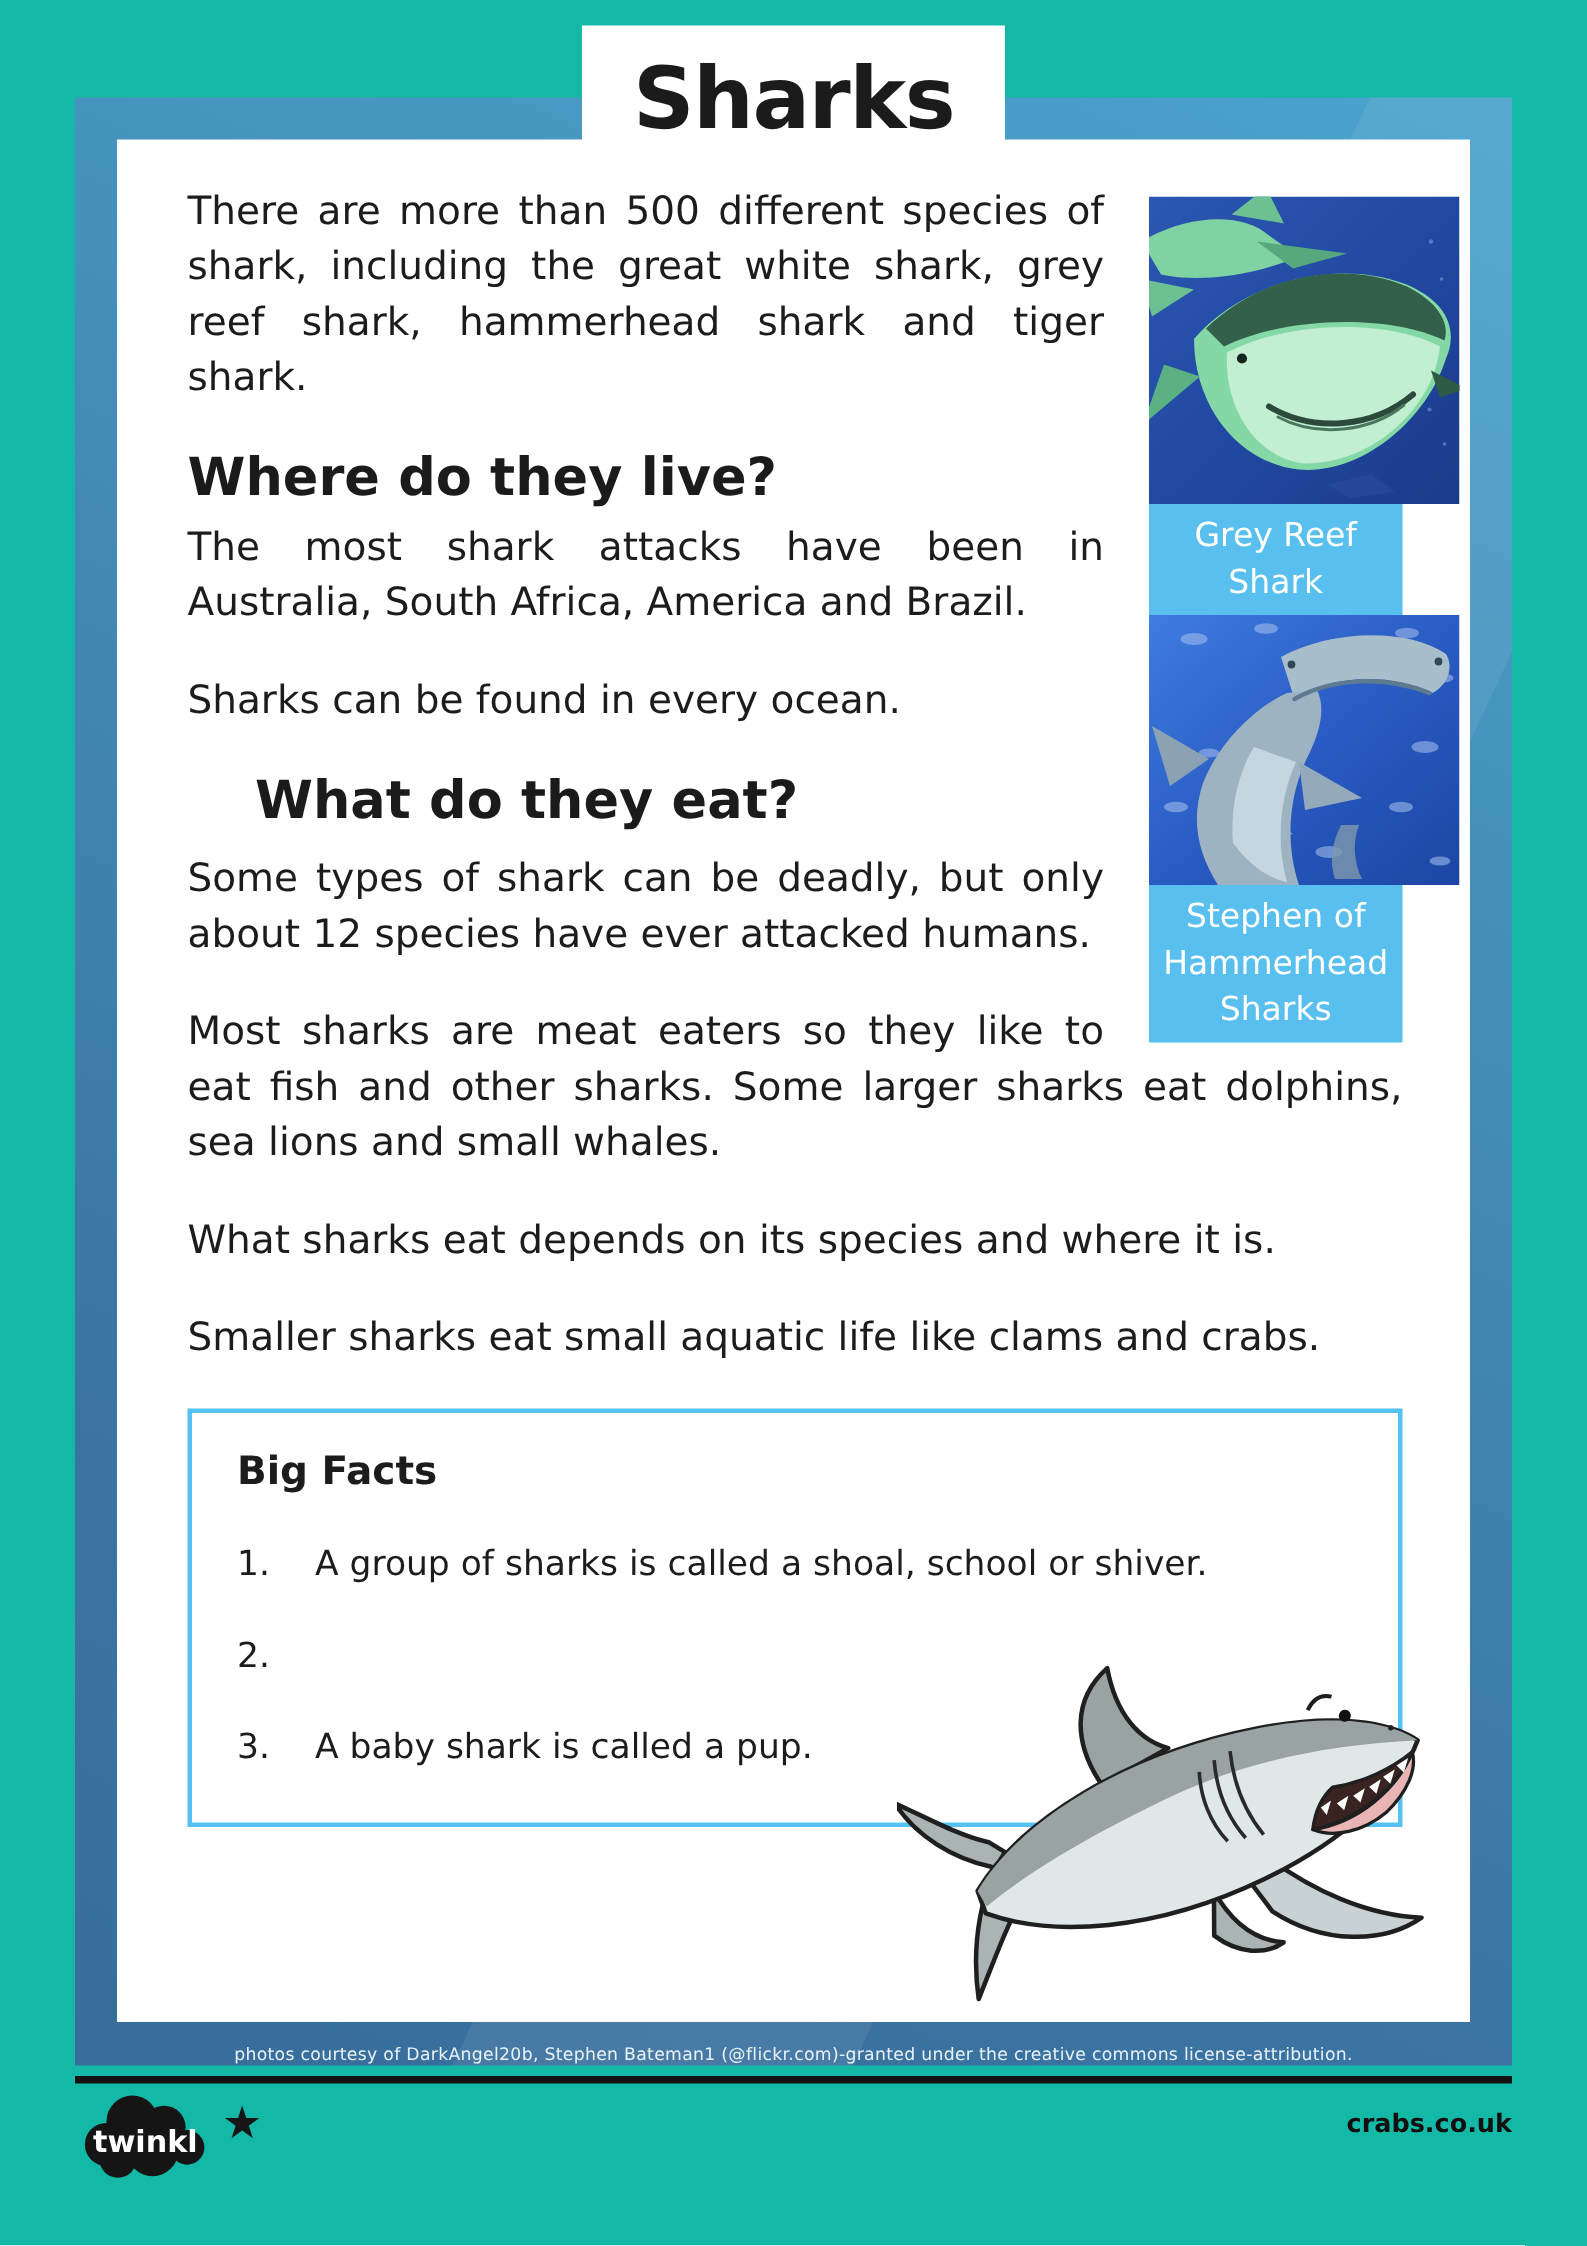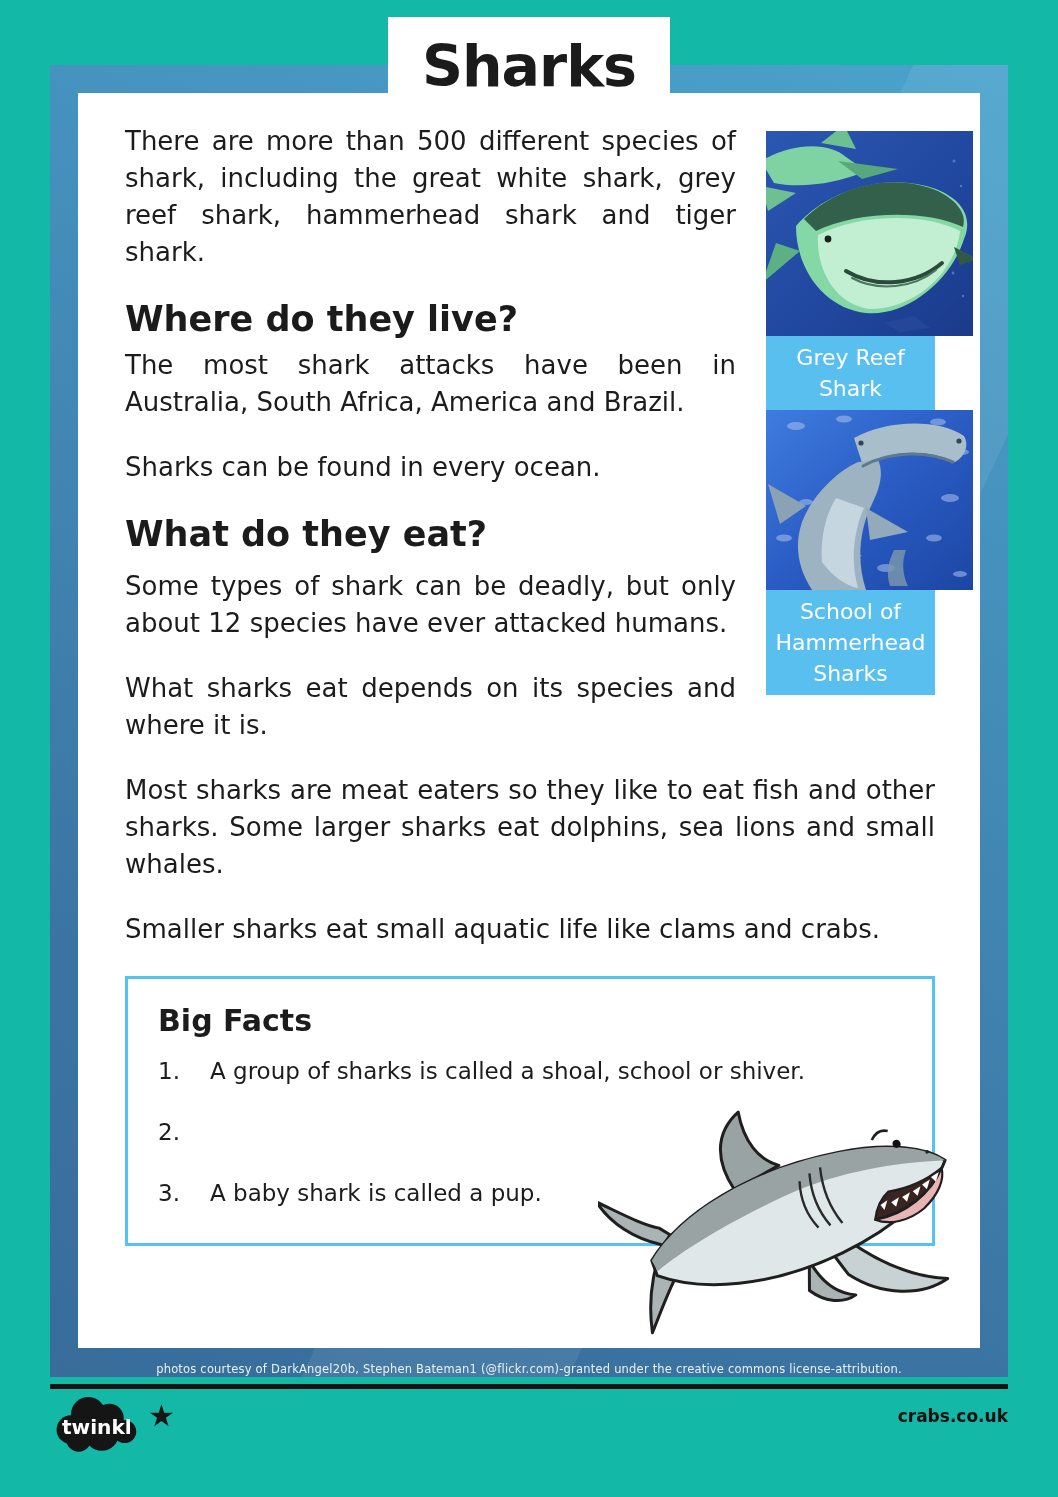--- a/index.html
+++ b/index.html
@@ -25,21 +25,21 @@
   .content h2{font-size:35px;font-weight:800;margin:2px 0 8px;color:#1b1b1b;}
 
   
   .photo-col{float:right;width:169px;margin:8px 0 18px 30px;}
   .photo{display:block;width:207px;}
   .caption{background:#58bfee;color:#ffffff;font-size:22px;line-height:31px;
            text-align:center;padding:6px 4px;}
 
   
   .big-facts{clear:both;border:3px solid #54c2f2;margin-top:16px;padding:24px 30px 6px 30px;}
-  .big-facts h3{margin:0 0 16px;font-size:30px;font-weight:800;}
+  .big-facts h3{margin:0 0 30px;font-size:26px;font-weight:800;}
   .fact{display:flex;margin:0 0 27px;font-size:23px;line-height:34px;}
   .fact .num{width:52px;flex:0 0 52px;}
 
   
   .credits{position:absolute;left:0;right:0;bottom:0;height:17px;display:flex;
            align-items:center;justify-content:center;color:#e9f2f8;font-size:11.5px;letter-spacing:.2px;text-align:right;}
 
   
   .shark-illustration{position:absolute;left:598px;top:1078px;width:372px;height:268px;z-index:6;}
 
@@ -131,33 +131,33 @@
             <path d="M92 52 C 70 62, 46 86, 36 112 C 28 136, 32 158, 46 180 L 100 180 C 90 150, 94 118, 106 94 C 114 78, 118 62, 112 50 Z" fill="#9db3c2"></path>
             <path d="M70 88 C 60 104, 54 128, 56 152 C 66 166, 80 176, 92 178 C 84 150, 88 120, 98 98 Z" fill="#c6d6e0"></path>
             <path d="M40 96 L2 74 L14 114 Z" fill="#8ba2b4"></path>
             <path d="M100 98 L142 122 L104 130 Z" fill="#93aaba"></path>
             <path d="M97 56 C 122 42, 158 40, 187 52" fill="none" stroke="#5d7a90" stroke-width="3" stroke-linecap="round"></path>
             <circle cx="95" cy="33" r="2.6" fill="#33475a"></circle>
               <circle cx="193" cy="31" r="2.6" fill="#33475a"></circle>
           </g>
           <path d="M128 140 C 122 152, 120 164, 124 176 L 142 176 C 136 164, 136 150, 140 140 Z" fill="#7e98ac" opacity=".8"></path>
         </svg>
-        <figcaption class="caption">School of Hammerhead Sharks</figcaption>
+        <figcaption class="caption">Stephen of Hammerhead Sharks</figcaption>
       </figure>
 
       <p>There are more than 500 different species of shark, including the great white shark, grey reef shark, hammerhead shark and tiger shark.</p>
 
       <h2>Where do they live?</h2>
       <p>The most shark attacks have been in Australia, South Africa, America and Brazil.</p>
       <p>Sharks can be found in every ocean.</p>
 
-      <h2 style="margin-top:8px;">What do they eat?</h2>
+      <h2 style="margin-top:8px;margin-left:45px;">What do they eat?</h2>
       <p style="margin-top:14px;">Some types of shark can be deadly, but only about 12 species have ever attacked humans.</p>
+      <p>Most sharks are meat eaters so they like to eat fish and other sharks. Some larger sharks eat dolphins, sea lions and small whales.</p>
       <p>What sharks eat depends on its species and where it is.</p>
-      <p>Most sharks are meat eaters so they like to eat fish and other sharks. Some larger sharks eat dolphins, sea lions and small whales.</p>
       <p>Smaller sharks eat small aquatic life like clams and crabs.</p>
 
       <div class="big-facts">
         <h3>Big Facts</h3>
         <div class="fact">
           <span class="num">1.</span>
           <span>A group of sharks is called a shoal, school or shiver.</span>
         </div>
         <div class="fact">
           <span class="num">2.</span>

